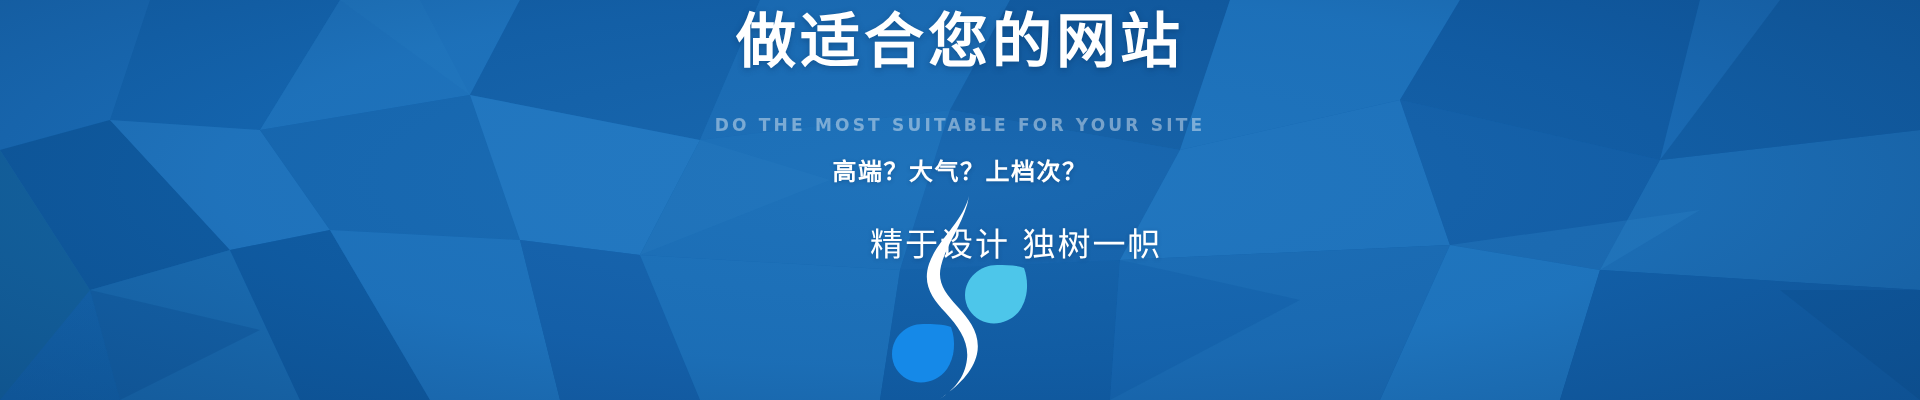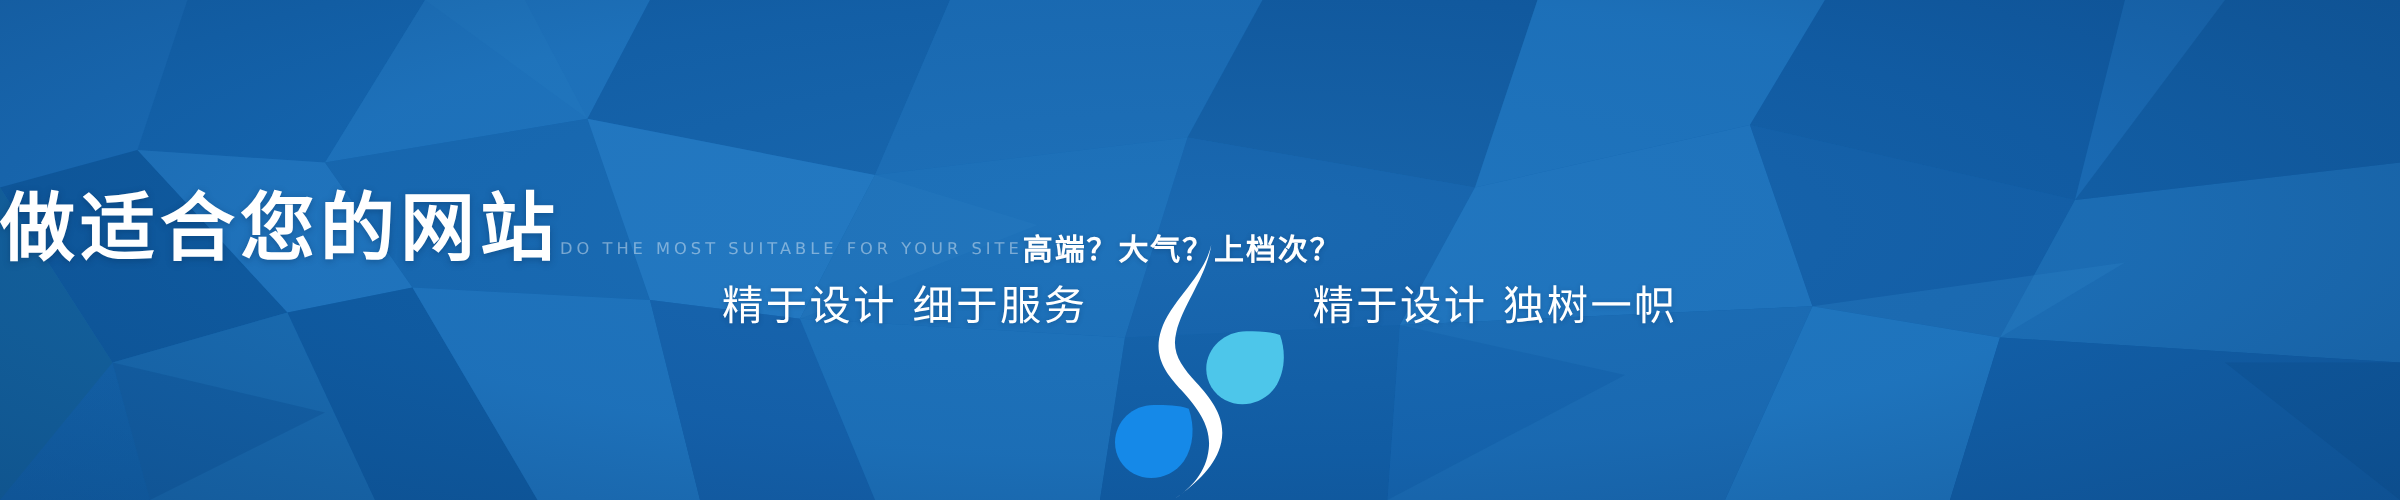--- a/index.html
+++ b/index.html
@@ -37,46 +37,47 @@
           rgba(16,86,156,0.05) 55%,
           rgba(8,58,112,0.38) 100%);
     pointer-events: none;
   }
 
   
   .content {
     position: absolute;
     inset: 0;
     display: flex;
-    flex-direction: row;
+    flex-direction: column;
     align-items: center;
   }
 
   .headline {
     margin-top: 8px;
     font-size: 60px;
     line-height: 1.12;
     font-weight: 700;
     color: #ffffff;
     letter-spacing: 4px;
     text-shadow: 0 2px 6px rgba(4,40,80,0.35);
     white-space: nowrap;
   }
 
   .subhead-en {
     margin-top: 1px;
-    font-size: 13px;
+    font-size: 17px;
     line-height: 1.1;
-    font-weight: 400;
+    font-weight: 700;
     letter-spacing: 3.2px;
     color: rgba(255,255,255,0.42);
     white-space: nowrap;
   }
 
   .sub-cn {
+    margin-top: 20px;
     text-align: center;
     color: #ffffff;
     font-size: 24px;
     font-weight: 700;
     line-height: 1.42;
     letter-spacing: 1.5px;
     text-shadow: 0 1px 4px rgba(4,40,80,0.30);
     white-space: nowrap;
   }
   .sub-cn div { white-space: nowrap; }
@@ -183,21 +184,20 @@
     <h1 class="headline">做适合您的网站</h1>
 
     <div class="subhead-en">DO THE MOST SUITABLE FOR YOUR SITE</div>
 
     <div class="sub-cn">
       <div>高端？大气？上档次？</div>
     </div>
   </div>
 
   <div class="tag-row">
-    <div class="tagline left">精于设计 细于服务</div>
     <div class="logo-slot"></div>
     <div class="tagline right">精于设计 独树一帜</div>
   </div>
 
   <div class="logo-mark">
     <svg viewBox="0 0 150 205" aria-hidden="true">
 
       <path d="M84 0
                C 78 26, 52 44, 44 68
                C 37 89, 48 103, 60 116

